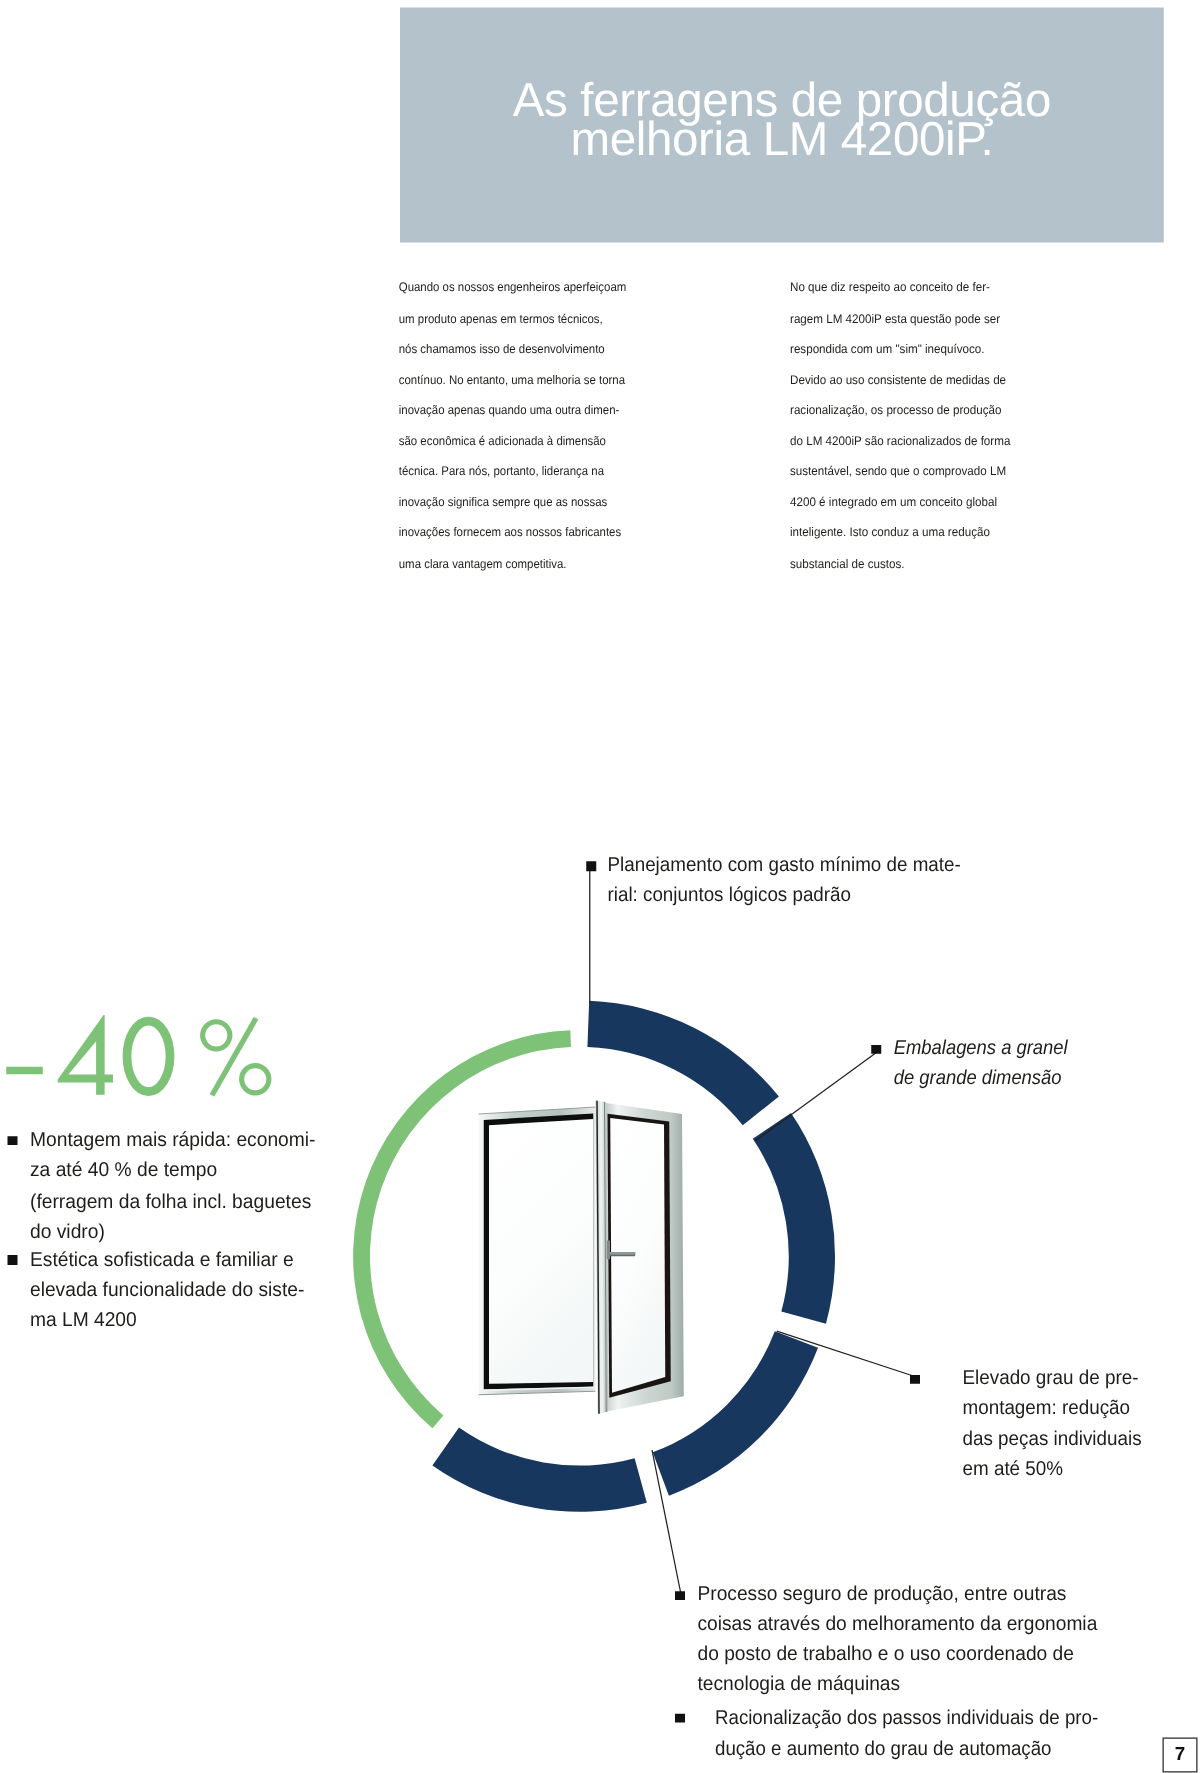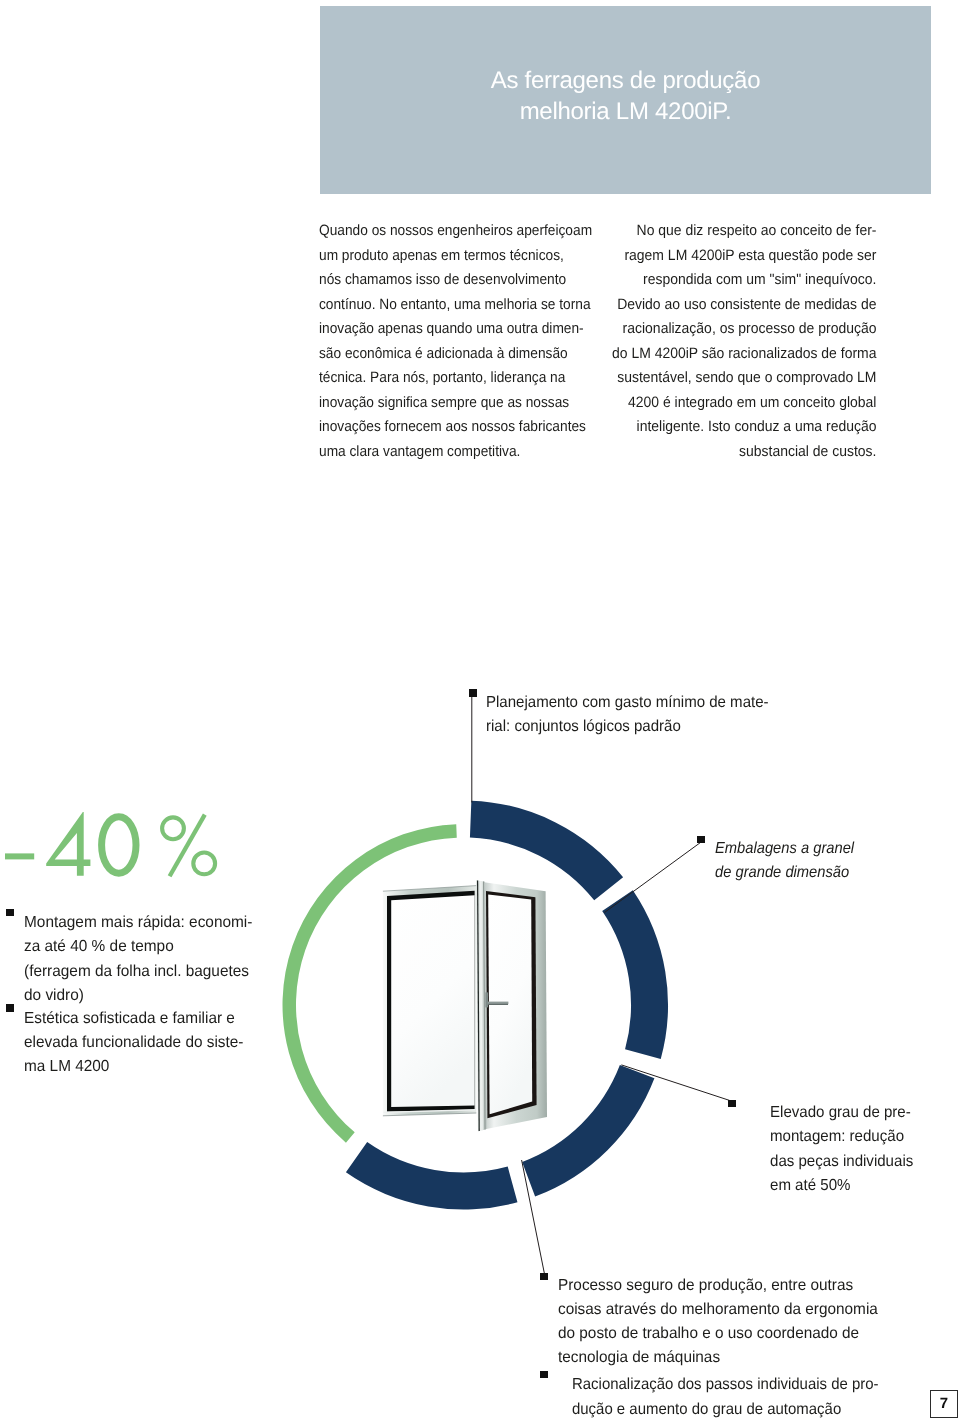--- a/index.html
+++ b/index.html
@@ -8,36 +8,36 @@
   body{width:960px;height:1418px;overflow:hidden;
        font-family:"Liberation Sans",sans-serif;color:#1d1d1b;
        -webkit-font-smoothing:antialiased;
        text-rendering:geometricPrecision;}
   .page{position:relative;width:960px;height:1418px;background:#fff;will-change:transform;}
   .abs{position:absolute;}
 
   
   #header-band{left:320px;top:6px;width:611px;height:188px;background:#b3c2cb;}
   #header-title{left:320px;top:66.0px;width:611px;text-align:center;color:#ffffff;
-      font-size:24px;line-height:30.8px;letter-spacing:-0.28px;font-weight:400;}
+      font-size:38px;line-height:30.8px;letter-spacing:-0.28px;font-weight:400;}
 
   
-  .bodycol{font-size:15px;line-height:24.55px;color:#1d1d1b;white-space:pre;}
+  .bodycol{font-size:10px;line-height:24.55px;color:#1d1d1b;white-space:pre;}
   #col-left{left:319.2px;top:219.0px;}
-  #col-right{left:612px;top:219.0px;text-align:right;}
+  #col-right{left:632.0px;top:219.0px;}
   .bodycol .ln{display:block;transform-origin:0 50%;}
   #col-left .ln{transform:scaleX(.9147);}
   #col-right .ln{transform:scaleX(.931);}
 
   
   #pctnum{left:0px;top:805px;width:230px;height:80px;overflow:visible;}
 
   svg#chart{position:absolute;left:0;top:0;width:960px;height:1418px;overflow:visible;}
 
-  .callout{position:absolute;font-size:16.0px;line-height:24.2px;color:#1d1d1b;white-space:pre;margin-top:10px;}
+  .callout{position:absolute;font-size:16.0px;line-height:24.2px;color:#1d1d1b;white-space:pre;}
   .callout .ln{display:block;transform:scaleX(.96);transform-origin:0 50%;}
   .bullet{position:absolute;background:#111;}
 
   
   #pagenum{left:930px;top:1390px;width:28px;height:28px;border:1.5px solid #2b2b2b;
       box-sizing:border-box;text-align:center;font-size:15px;line-height:26px;
       font-weight:700;color:#111;}
 </style>
 </head>
 <body>

